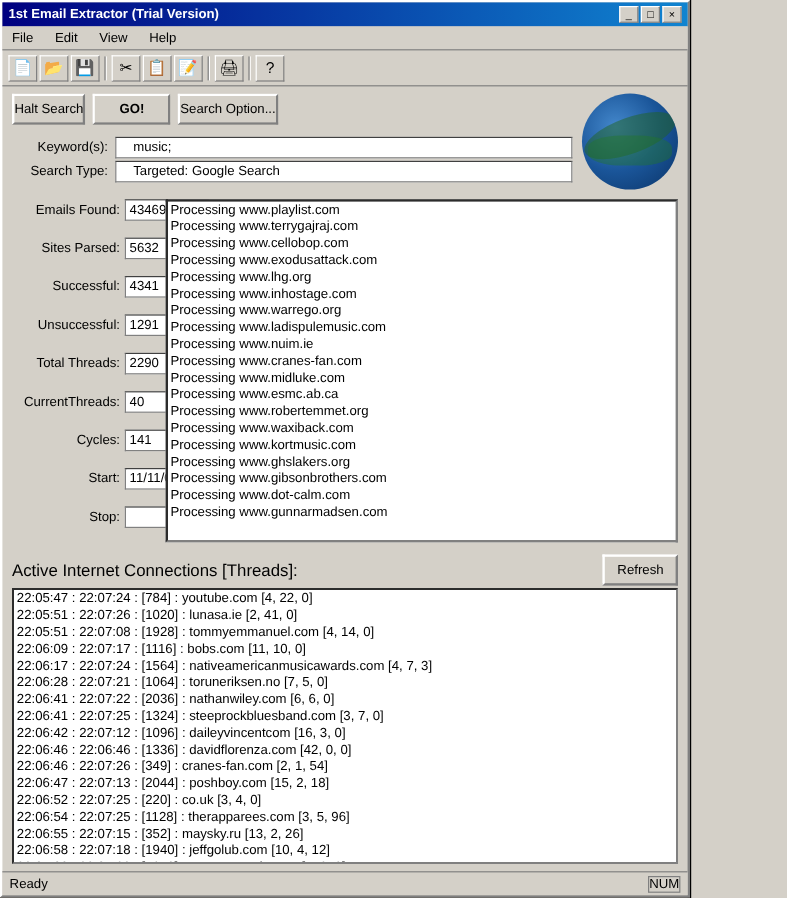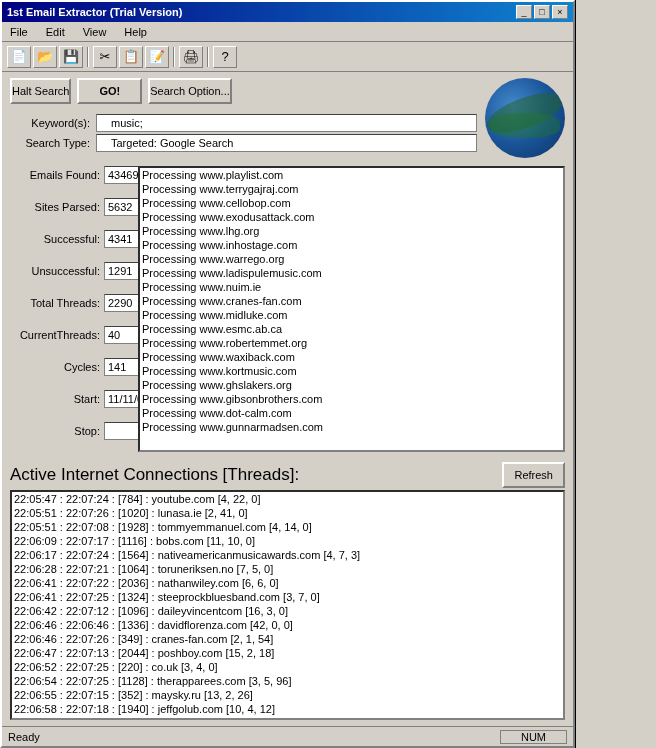--- a/index.html
+++ b/index.html
@@ -46,29 +46,29 @@
     .stat-value { background: white; border: 1px solid #808080; border-top-color: #404040; height: 18px; width: 70px; padding: 1px 3px; font-size: 11px; }
 
     
     .log-panel { flex: 1; display: flex; flex-direction: column; }
     .log-box { flex: 1; background: white; border: 2px inset #808080; overflow-y: auto; font-size: 11px; line-height: 14px; height: 220px; }
     .log-box div { padding: 0 2px; }
 
     
     .connections-section { margin-top: 6px; }
     .connections-header { display: flex; align-items: center; justify-content: space-between; margin-bottom: 2px; }
-    .connections-label { font-size: 17px; text-align: right; }
+    .connections-label { font-size: 14px; text-align: right; }
     .refresh-btn { height: 26px; padding: 2px 10px; background: #d4d0c8; border: 2px solid #fff; border-right-color: #808080; border-bottom-color: #808080; cursor: pointer; font-size: 11px; margin-left: 44px; }
     .connections-box { background: white; border: 2px inset #808080; overflow-y: auto; font-size: 11px; line-height: 14px; height: 230px; }
     .connections-box div { padding: 0 2px; }
 
     
     .status-bar { display: flex; align-items: center; justify-content: space-between; border-top: 1px solid #808080; padding: 2px 6px; height: 20px; background: #d4d0c8; }
     .status-left { font-size: 11px; }
-    .status-right { font-size: 11px; background: #d4d0c8; border: 1px solid #808080; padding: 0 20px; }
+    .status-right { font-size: 11px; background: #d4d0c8; border: 1px solid #808080; padding: 0 0; }
 
     
     ::-webkit-scrollbar { width: 16px; }
     ::-webkit-scrollbar-track { background: #d4d0c8; }
     ::-webkit-scrollbar-thumb { background: #b0a898; border: 1px solid #808080; }
   </style>
 </head>
 <body>
 
 <div class="window">

